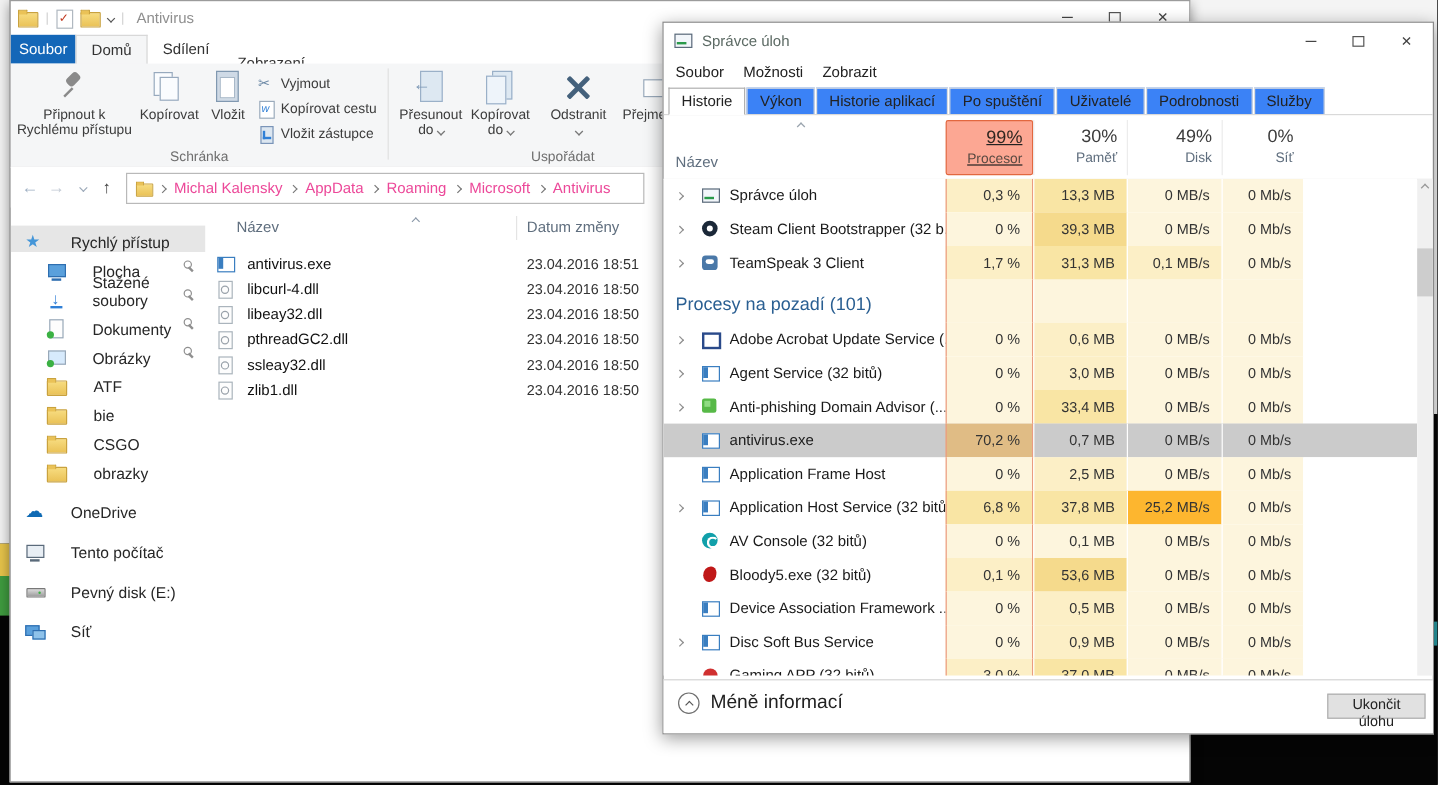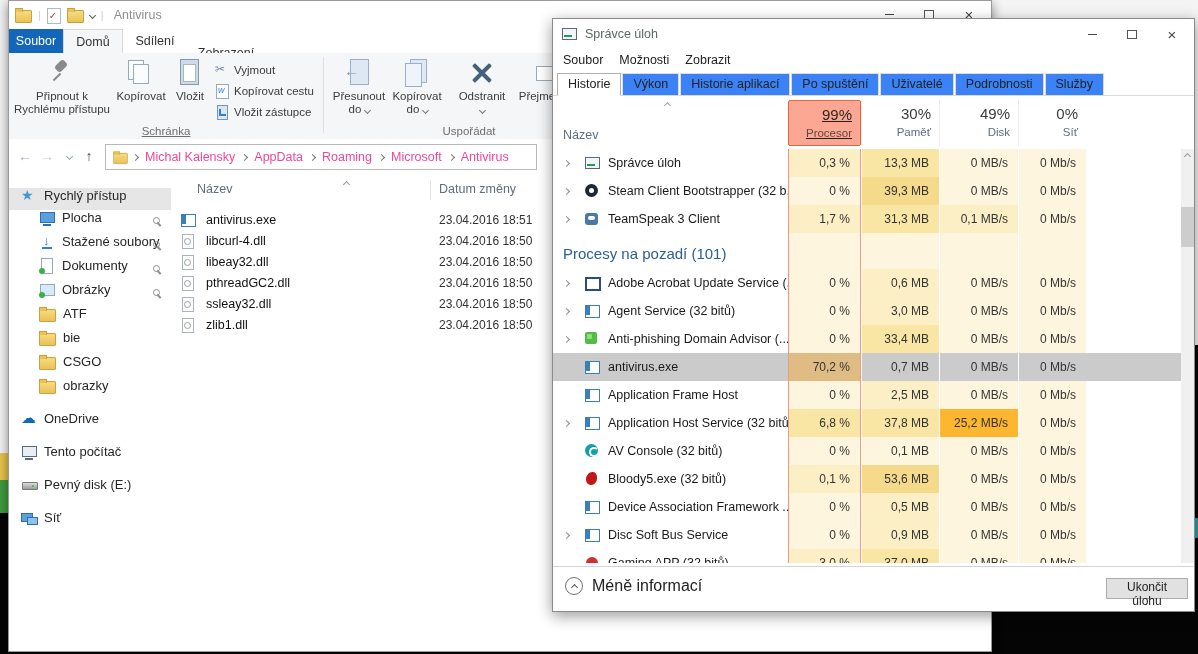--- a/index.html
+++ b/index.html
@@ -77,21 +77,21 @@
   .etab.eactive{background:var(--ribbon_bg,#f5f6f7);border:1px solid #d8d8d8;border-bottom:none;}
   .ribbon{position:absolute;left:0;top:52px;right:0;height:86px;background:var(--ribbon_bg,#f5f6f7);border-bottom:1px solid #d5d5d5;}
   .rbtn{position:absolute;top:3px;height:66px;text-align:center;font-size:11.5px;line-height:13px;color:#3c3c3c;}
   .ric{position:relative;width:34px;height:30px;margin:2px auto 2px;}
   .b-pin{left:4px;width:98px;} .b-copy{left:106px;width:52px;} .b-paste{left:160px;width:42px;}
   .b-move{left:322px;width:56px;} .b-copyto{left:380px;width:56px;} .b-del{left:444px;width:58px;} .b-ren{left:506px;width:72px;}
   .smallstack{position:absolute;left:206px;top:6px;width:106px;}
   .srow{display:flex;align-items:center;gap:5px;height:21px;font-size:11.5px;color:#3c3c3c;}
   .rdiv{position:absolute;left:314px;top:4px;bottom:6px;width:1px;background:#e0e0e0;}
   .rgroup{position:absolute;bottom:2px;text-align:center;font-size:11.5px;color:#6e6e6e;}
-  .g1{left:4px;width:306px;text-decoration:underline;} .g2{left:330px;width:260px;}
+  .g1{left:4px;width:306px;} .g2{left:330px;width:260px;}
   .ric-pin::before{content:"";position:absolute;left:10px;top:4px;width:12px;height:8px;background:#8a8a8a;border-radius:3px;transform:rotate(-45deg);}
   .ric-pin::after{content:"";position:absolute;left:11px;top:14px;width:2px;height:10px;background:#8a8a8a;transform:rotate(45deg);}
   .ric-copy::before{content:"";position:absolute;left:4px;top:2px;width:14px;height:18px;background:#fafcfe;border:1px solid #97a9bd;}
   .ric-copy::after{content:"";position:absolute;left:9px;top:6px;width:14px;height:18px;background:#fafcfe;border:1px solid #97a9bd;}
   .ric-paste::before{content:"";position:absolute;left:7px;top:1px;width:17px;height:24px;background:#cfdae6;border:1px solid #8098b0;}
   .ric-paste::after{content:"";position:absolute;left:10px;top:6px;width:11px;height:16px;background:#fff;border:1px solid #a8b8c8;}
   .ric-move::before{content:"";position:absolute;left:8px;top:1px;width:17px;height:24px;background:#dde8f2;border:1px solid #9ab0c8;}
   .ric-move::after{content:"←";position:absolute;left:2px;top:6px;font-size:15px;color:#7b97b5;font-weight:bold;}
   .ric-copyto::before{content:"";position:absolute;left:10px;top:1px;width:15px;height:22px;background:#dde8f2;border:1px solid #9ab0c8;}
   .ric-copyto::after{content:"";position:absolute;left:5px;top:5px;width:15px;height:22px;background:#eef4fa;border:1px solid #9ab0c8;}
@@ -107,21 +107,21 @@
   .sic-short::after{content:"";position:absolute;left:4px;top:4px;width:5px;height:5px;border-left:2px solid #2f7fd6;border-bottom:2px solid #2f7fd6;}
   .crumbbar{position:absolute;left:0;top:138px;right:0;height:34px;background:#fff;}
   .navbtn{position:absolute;top:6px;width:20px;height:22px;display:flex;align-items:center;justify-content:center;font-size:14px;}
   .n-back{left:6px;color:#9fb0c4;} .n-fwd{left:28px;color:#c2cad4;} .n-dd{left:50px;color:#9aa8b8;} .n-up{left:70px;color:#444;}
   .addr{position:absolute;left:96px;top:5px;width:424px;height:24px;border:1px solid #b9b9b9;display:flex;align-items:center;padding-left:6px;background:#fff;}
   .crumbs{display:flex;align-items:center;}
   .crumb{padding:0 3px;font-size:12.5px;color:#ec4899;white-space:nowrap;}
   .csep{color:#777;margin:0 4px;}
   .emain{position:absolute;left:0;top:172px;right:0;bottom:25px;overflow:hidden;}
   .esidebar{position:absolute;left:0;top:0;width:162px;bottom:0;padding-top:15px;box-sizing:border-box;}
-  .sitem{position:relative;height:24px;display:flex;align-items:flex-start;gap:7px;font-size:13px;color:#262626;}
+  .sitem{position:relative;height:24px;display:flex;align-items:flex-end;gap:22px;font-size:13px;color:#262626;}
   .sitem.lv0{padding-left:12px;} .sitem.lv1{padding-left:30px;}
   .sitem.gap{margin-top:9px;}
   .sitem.selbg{background:var(--quick_access_highlight,#e6e6e6);height:22px;}
   .eflist{position:absolute;left:163px;top:0;right:0;bottom:0;}
   .ehdr{position:absolute;left:0;top:6px;right:0;height:22px;}
   .ehname,.ehdate{position:absolute;top:3px;font-size:12.5px;color:#5f6e7e;}
   .ehname{left:25px;} .ehdate{left:267px;}
   .ehsort{position:absolute;left:172px;top:3px;color:#8a98a8;}
   .ehdiv{position:absolute;left:258px;top:1px;width:1px;height:20px;background:#e4e4e4;}
   .efrows{position:absolute;left:0;top:36px;right:0;}

